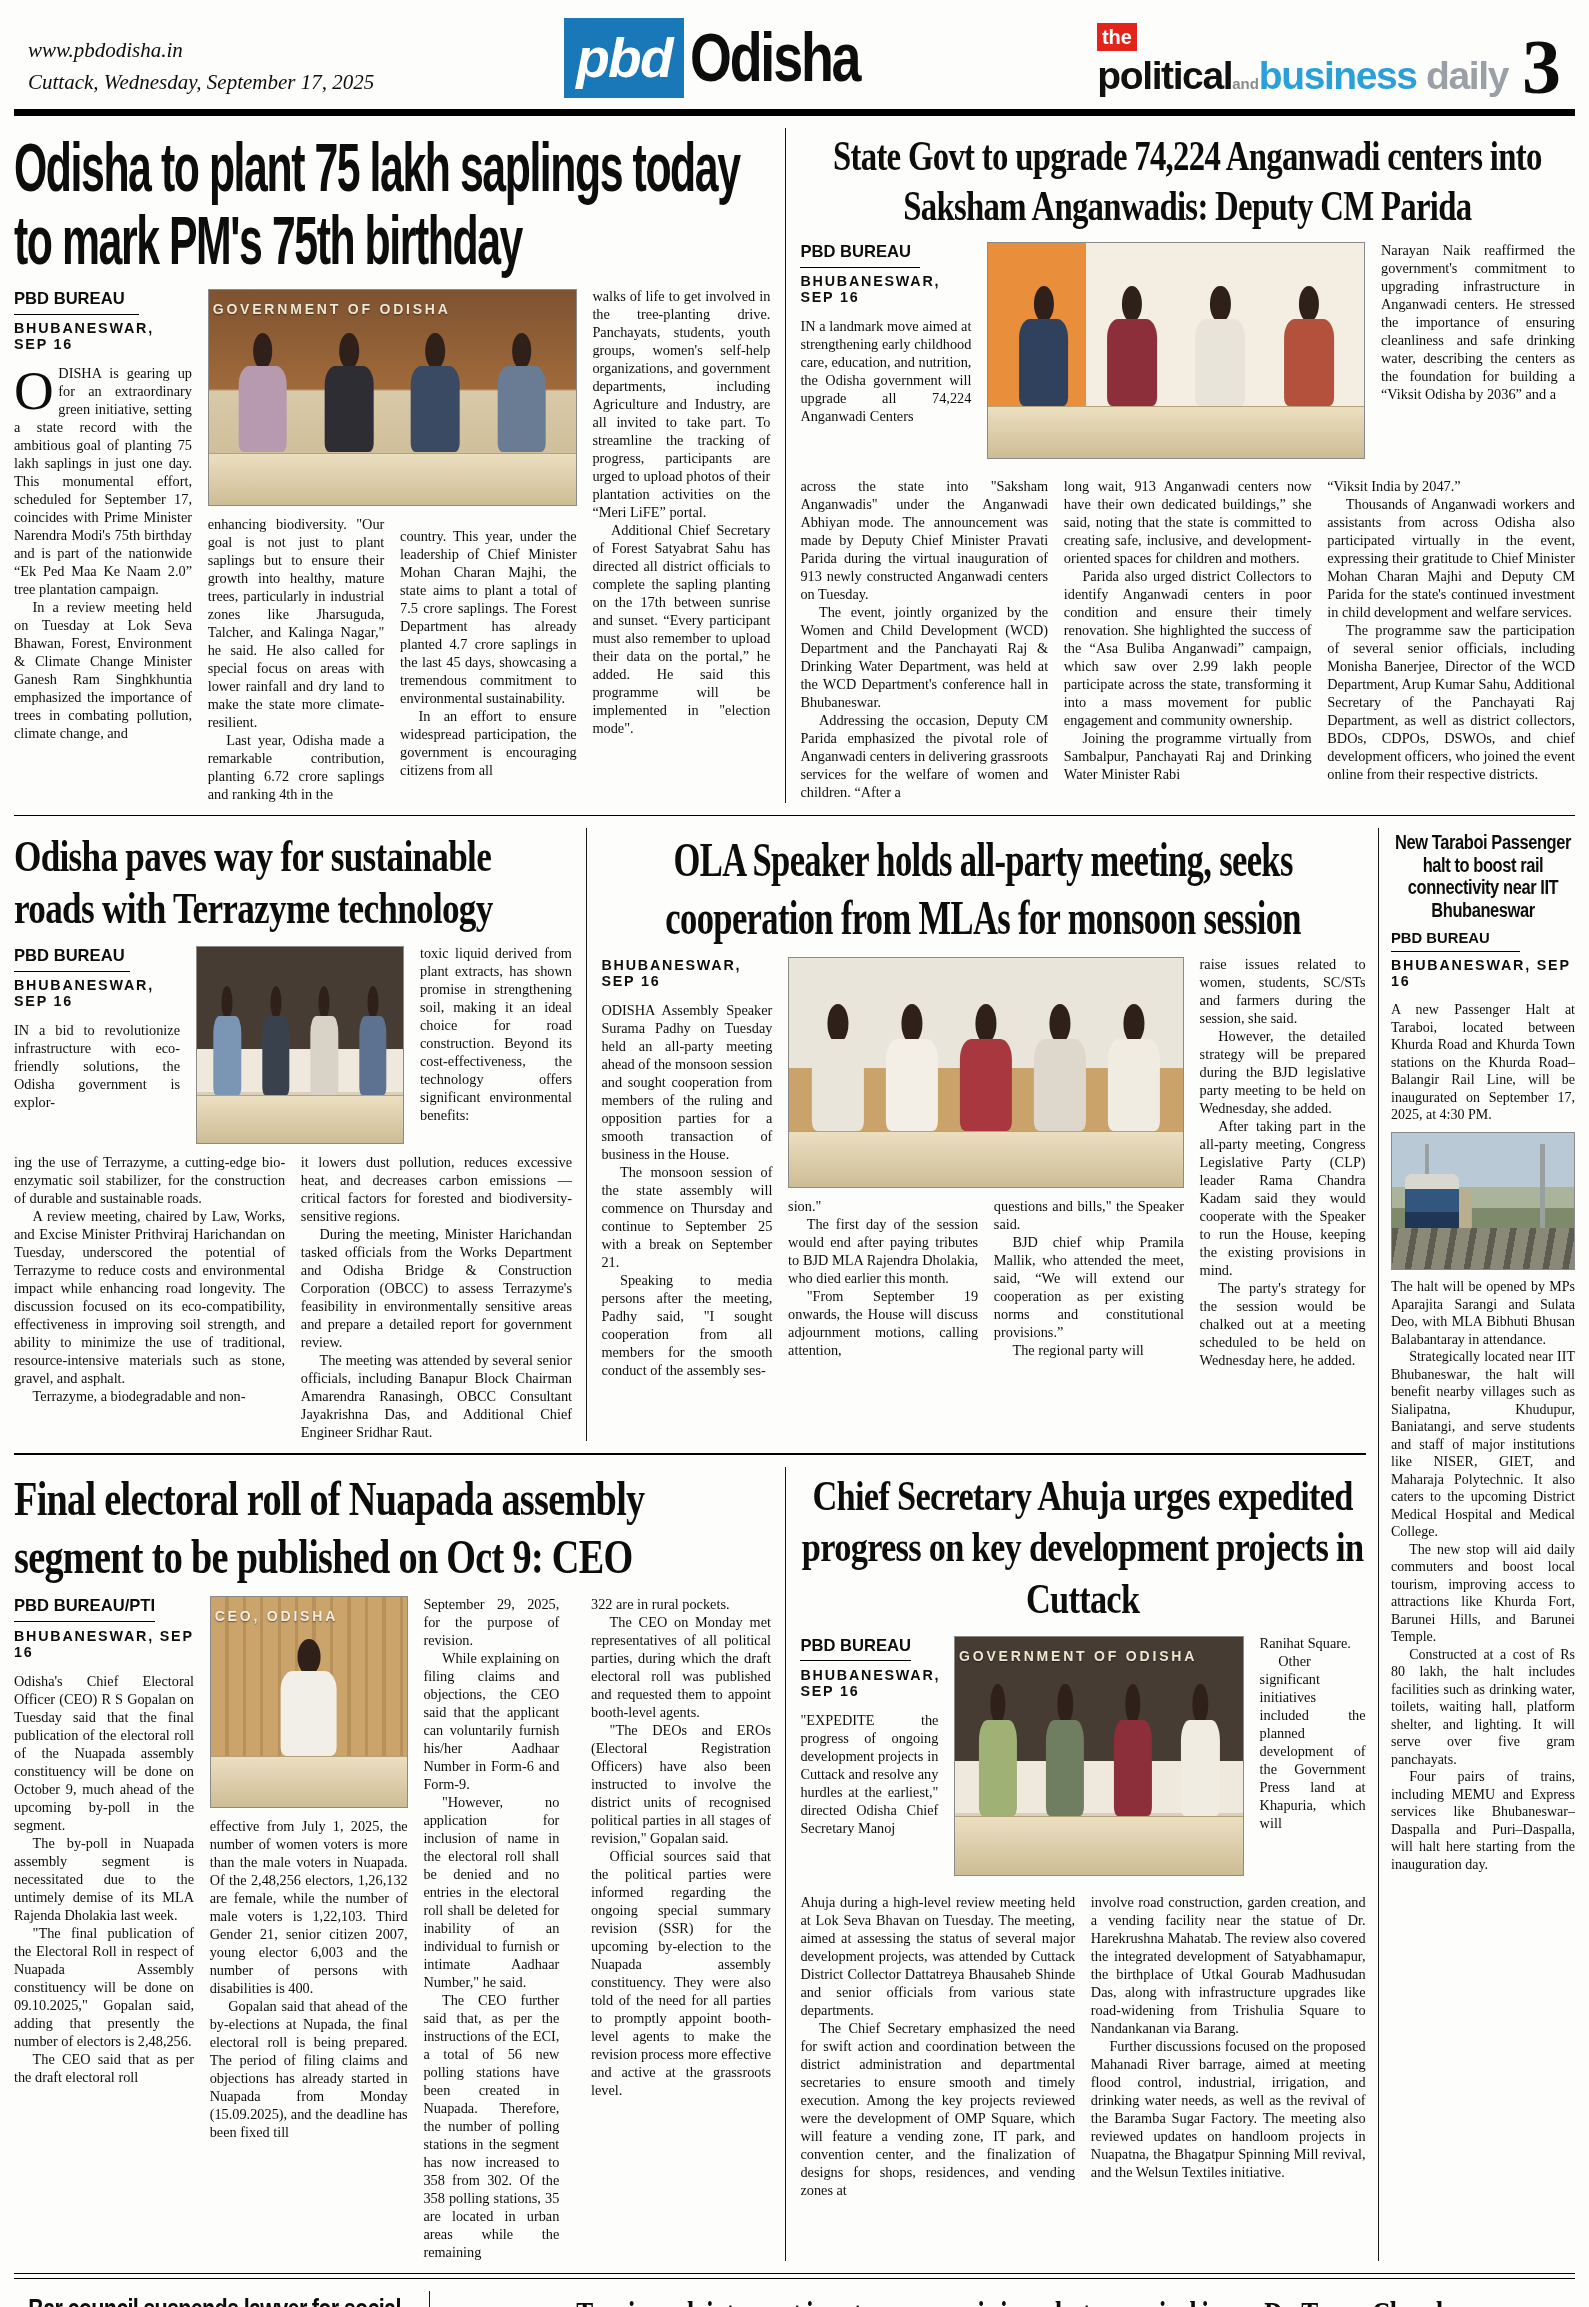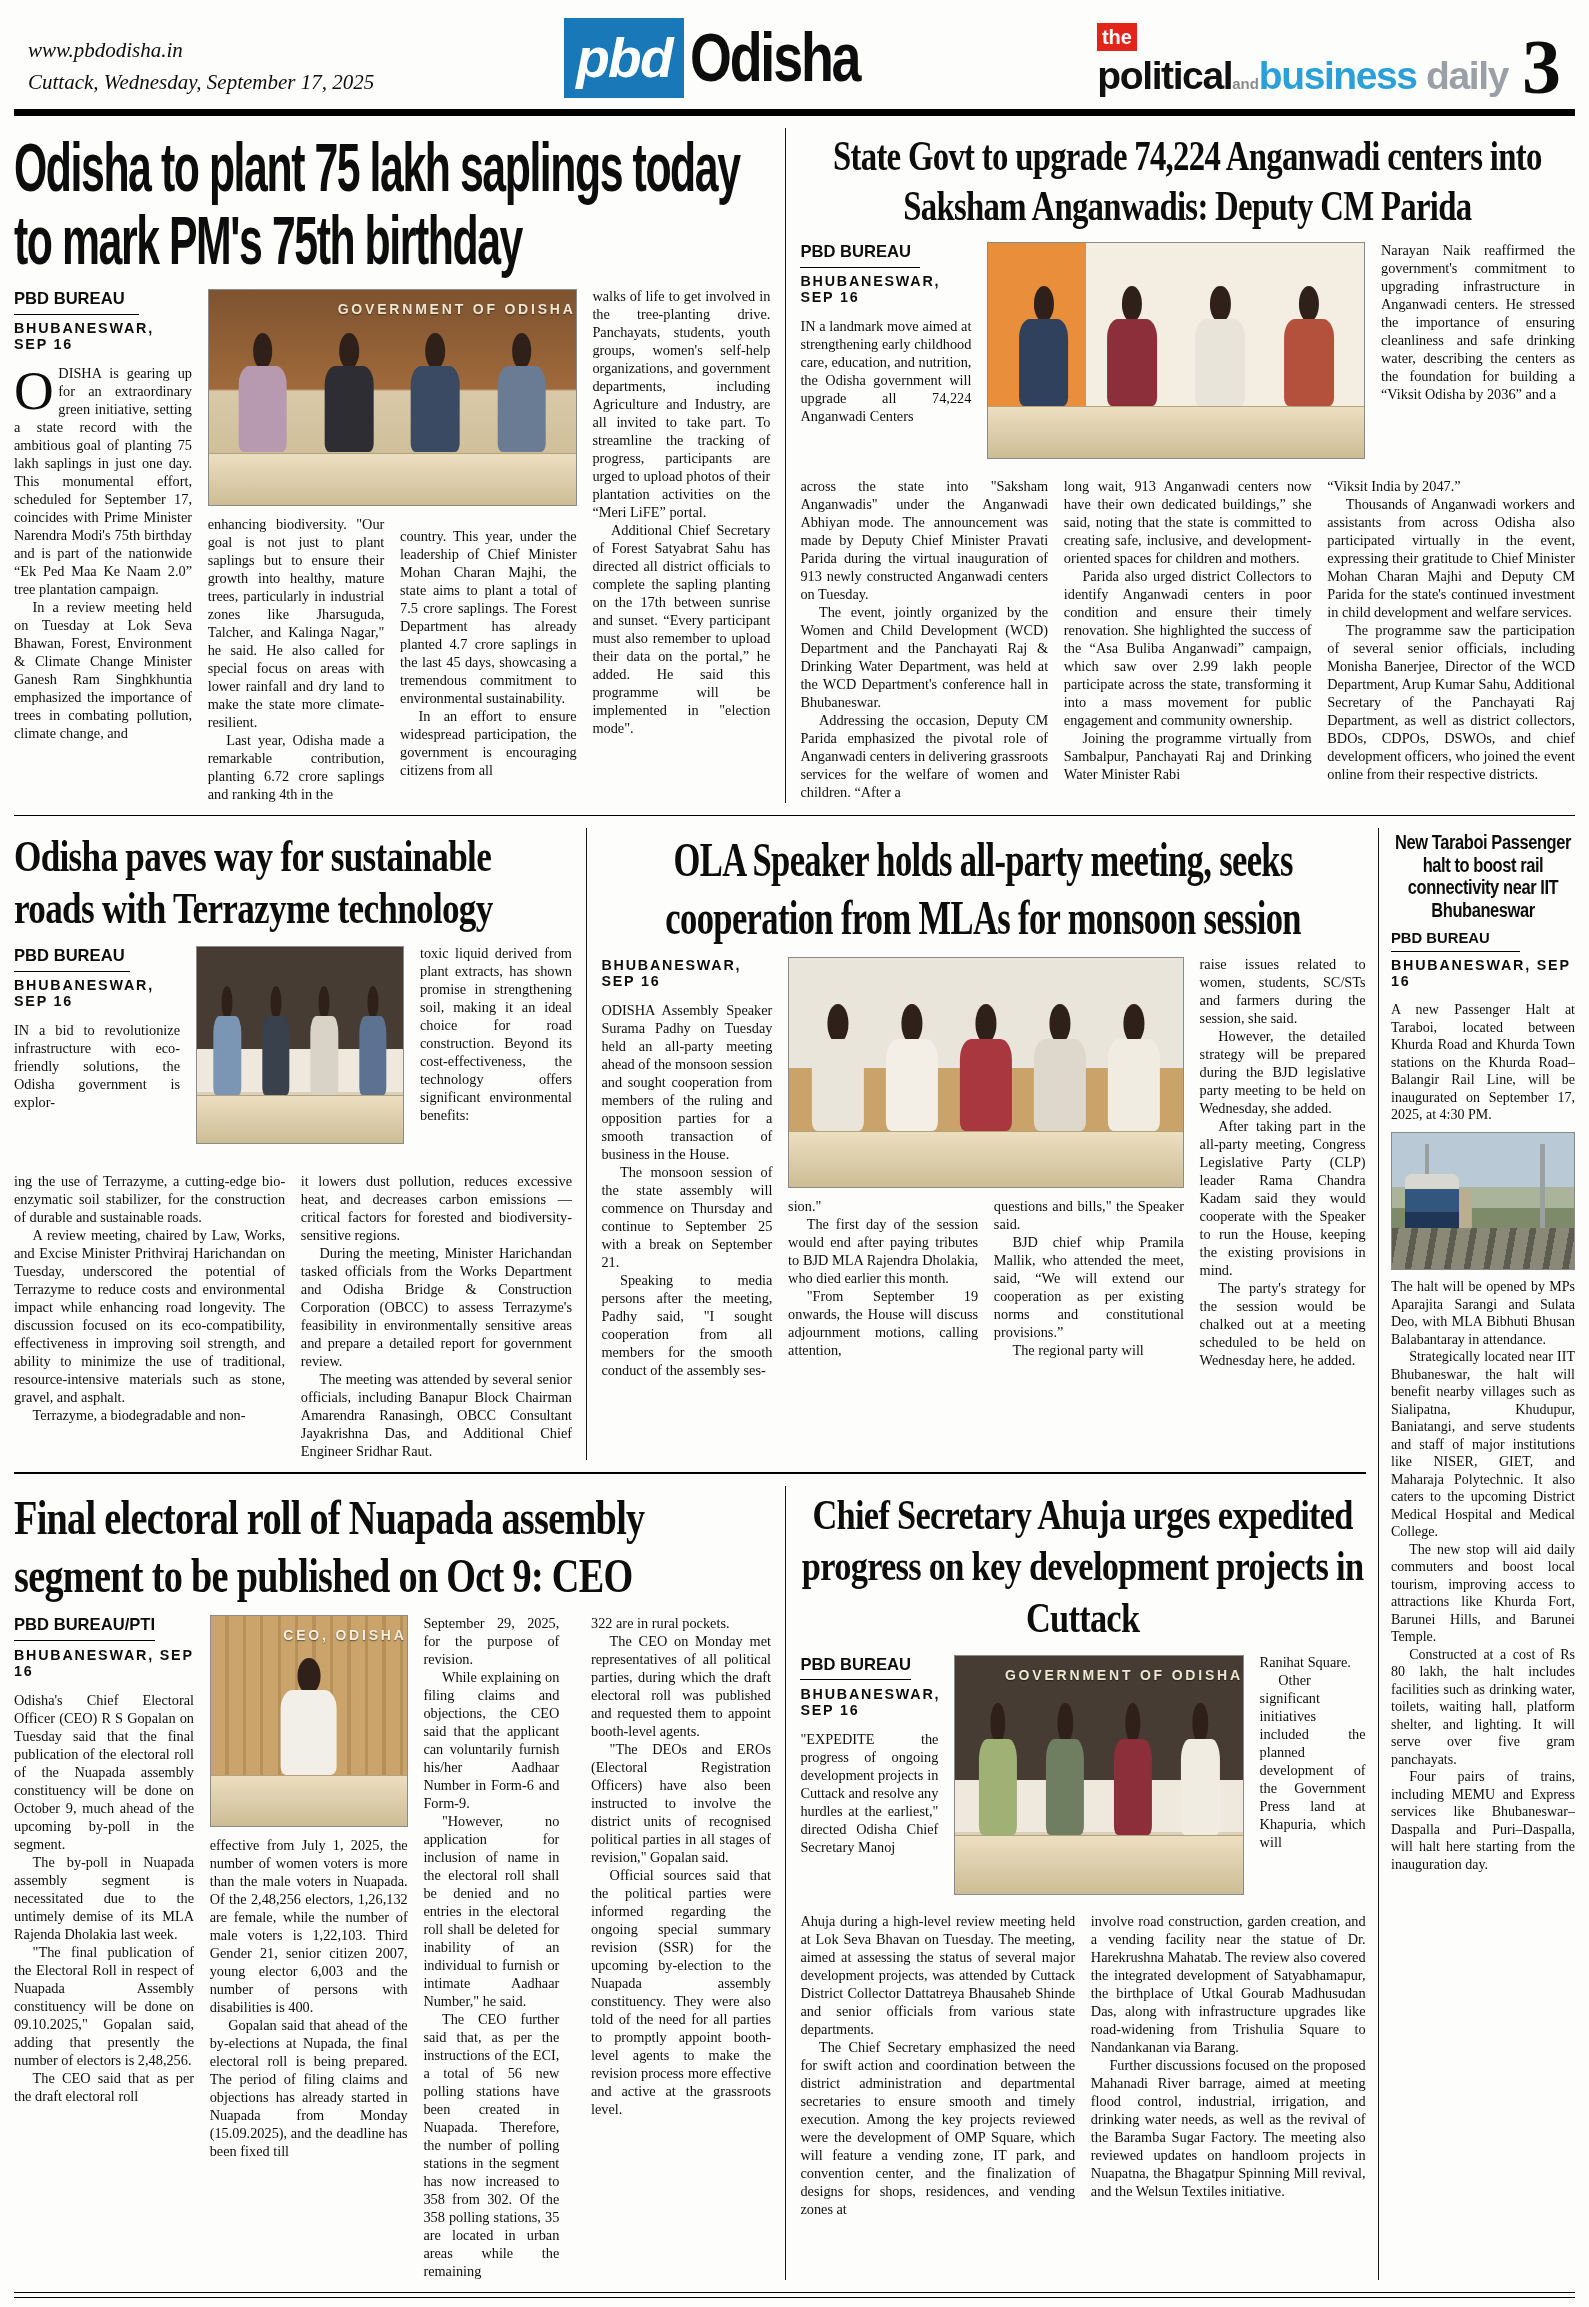--- a/index.html
+++ b/index.html
@@ -37,21 +37,21 @@
   .byline{font:700 16.6px "Liberation Sans",sans-serif;padding-bottom:4.6px;border-bottom:1.8px solid #000;
           display:inline-block;min-width:70%;margin-bottom:5.5px;}
   .dateline{font:700 14.3px "Liberation Sans",sans-serif;letter-spacing:1.8px;}
   .cols{display:flex;gap:15.7px;}
   .coltext p{margin:0;font-size:14.3px;line-height:18px;text-align:justify;text-indent:1.3em;}
   .coltext p:first-child{text-indent:0;}
   .dropcap > p:first-child::first-letter{float:left;font-size:55px;line-height:.82;padding:3.7px 4.6px 0 0;}
   .colgroup{display:flex;flex-direction:column;}
   
   .photo{position:relative;overflow:hidden;margin:1.8px 0 8.3px;border:0.9px solid #8a8a8a;box-sizing:border-box;}
-  .ph-label{position:absolute;top:5%;left:4px;right:0;text-align:right;
+  .ph-label{position:absolute;top:5%;left:4px;right:0;text-align:left;
             font:700 14px "Liberation Sans",sans-serif;color:#efe7d2;letter-spacing:2.8px;text-shadow:0 0.9px 1.4px rgba(0,0,0,.5);}
   .ph-people{position:absolute;left:3%;right:3%;top:20%;height:56%;display:flex;justify-content:space-around;align-items:flex-end;}
   .person{position:relative;width:15%;height:100%;}
   .person::before{content:"";position:absolute;top:0;left:50%;transform:translateX(-50%);
                   width:38%;height:30%;border-radius:50%;background:#2f2119;}
   .person::after{content:"";position:absolute;top:27%;left:50%;transform:translateX(-50%);
                  width:94%;height:72%;border-radius:22% 22% 10% 10%;background:var(--shirt,#53688a);}
   .ph-table{position:absolute;bottom:0;left:0;right:0;height:24%;
             background:linear-gradient(180deg,#ecdfc0,#cdbd96);border-top:1.8px solid #b3a27a;}
   .wood{background:linear-gradient(180deg,#7e5330 0%,#a06a3b 46%,#d8c9a8 47%,#c8b68e 100%);}
@@ -221,21 +221,21 @@
                 <span class="person" style="--shirt:#39414d"></span>
                 <span class="person" style="--shirt:#d8d3c6"></span>
                 <span class="person" style="--shirt:#5d7191"></span>
               </div>
               <div class="ph-table"></div>
             </div>
             <div class="coltext" style="width:152px;flex:0 0 152px;">
                 <p>toxic liquid derived from plant extracts, has shown promise in strengthening soil, making it an ideal choice for road construction. Beyond its cost-effectiveness, the technology offers significant environmental benefits:</p>
               </div>
           </div>
-          <div class="cols" style="margin-top:20px;">
+          <div class="cols" style="margin-top:1px;">
             <div class="coltext" style="flex:1;">
                 <p>ing the use of Terrazyme, a cutting-edge bio-enzymatic soil stabilizer, for the construction of durable and sustainable roads.</p>
                 <p>A review meeting, chaired by Law, Works, and Excise Minister Prithviraj Harichandan on Tuesday, underscored the potential of Terrazyme to reduce costs and environmental impact while enhancing road longevity. The discussion focused on its eco-compatibility, effectiveness in improving soil strength, and ability to minimize the use of traditional, resource-intensive materials such as stone, gravel, and asphalt.</p>
                 <p>Terrazyme, a biodegradable and non-</p>
               </div>
             <div class="coltext" style="flex:1;">
                 <p>it lowers dust pollution, reduces excessive heat, and decreases carbon emissions — critical factors for forested and biodiversity-sensitive regions.</p>
                 <p>During the meeting, Minister Harichandan tasked officials from the Works Department and Odisha Bridge &amp; Construction Corporation (OBCC) to assess Terrazyme's feasibility in environmentally sensitive areas and prepare a detailed report for government review.</p>
                 <p>The meeting was attended by several senior officials, including Banapur Block Chairman Amarendra Ranasingh, OBCC Consultant Jayakrishna Das, and Additional Chief Engineer Sridhar Raut.</p>
               </div>

